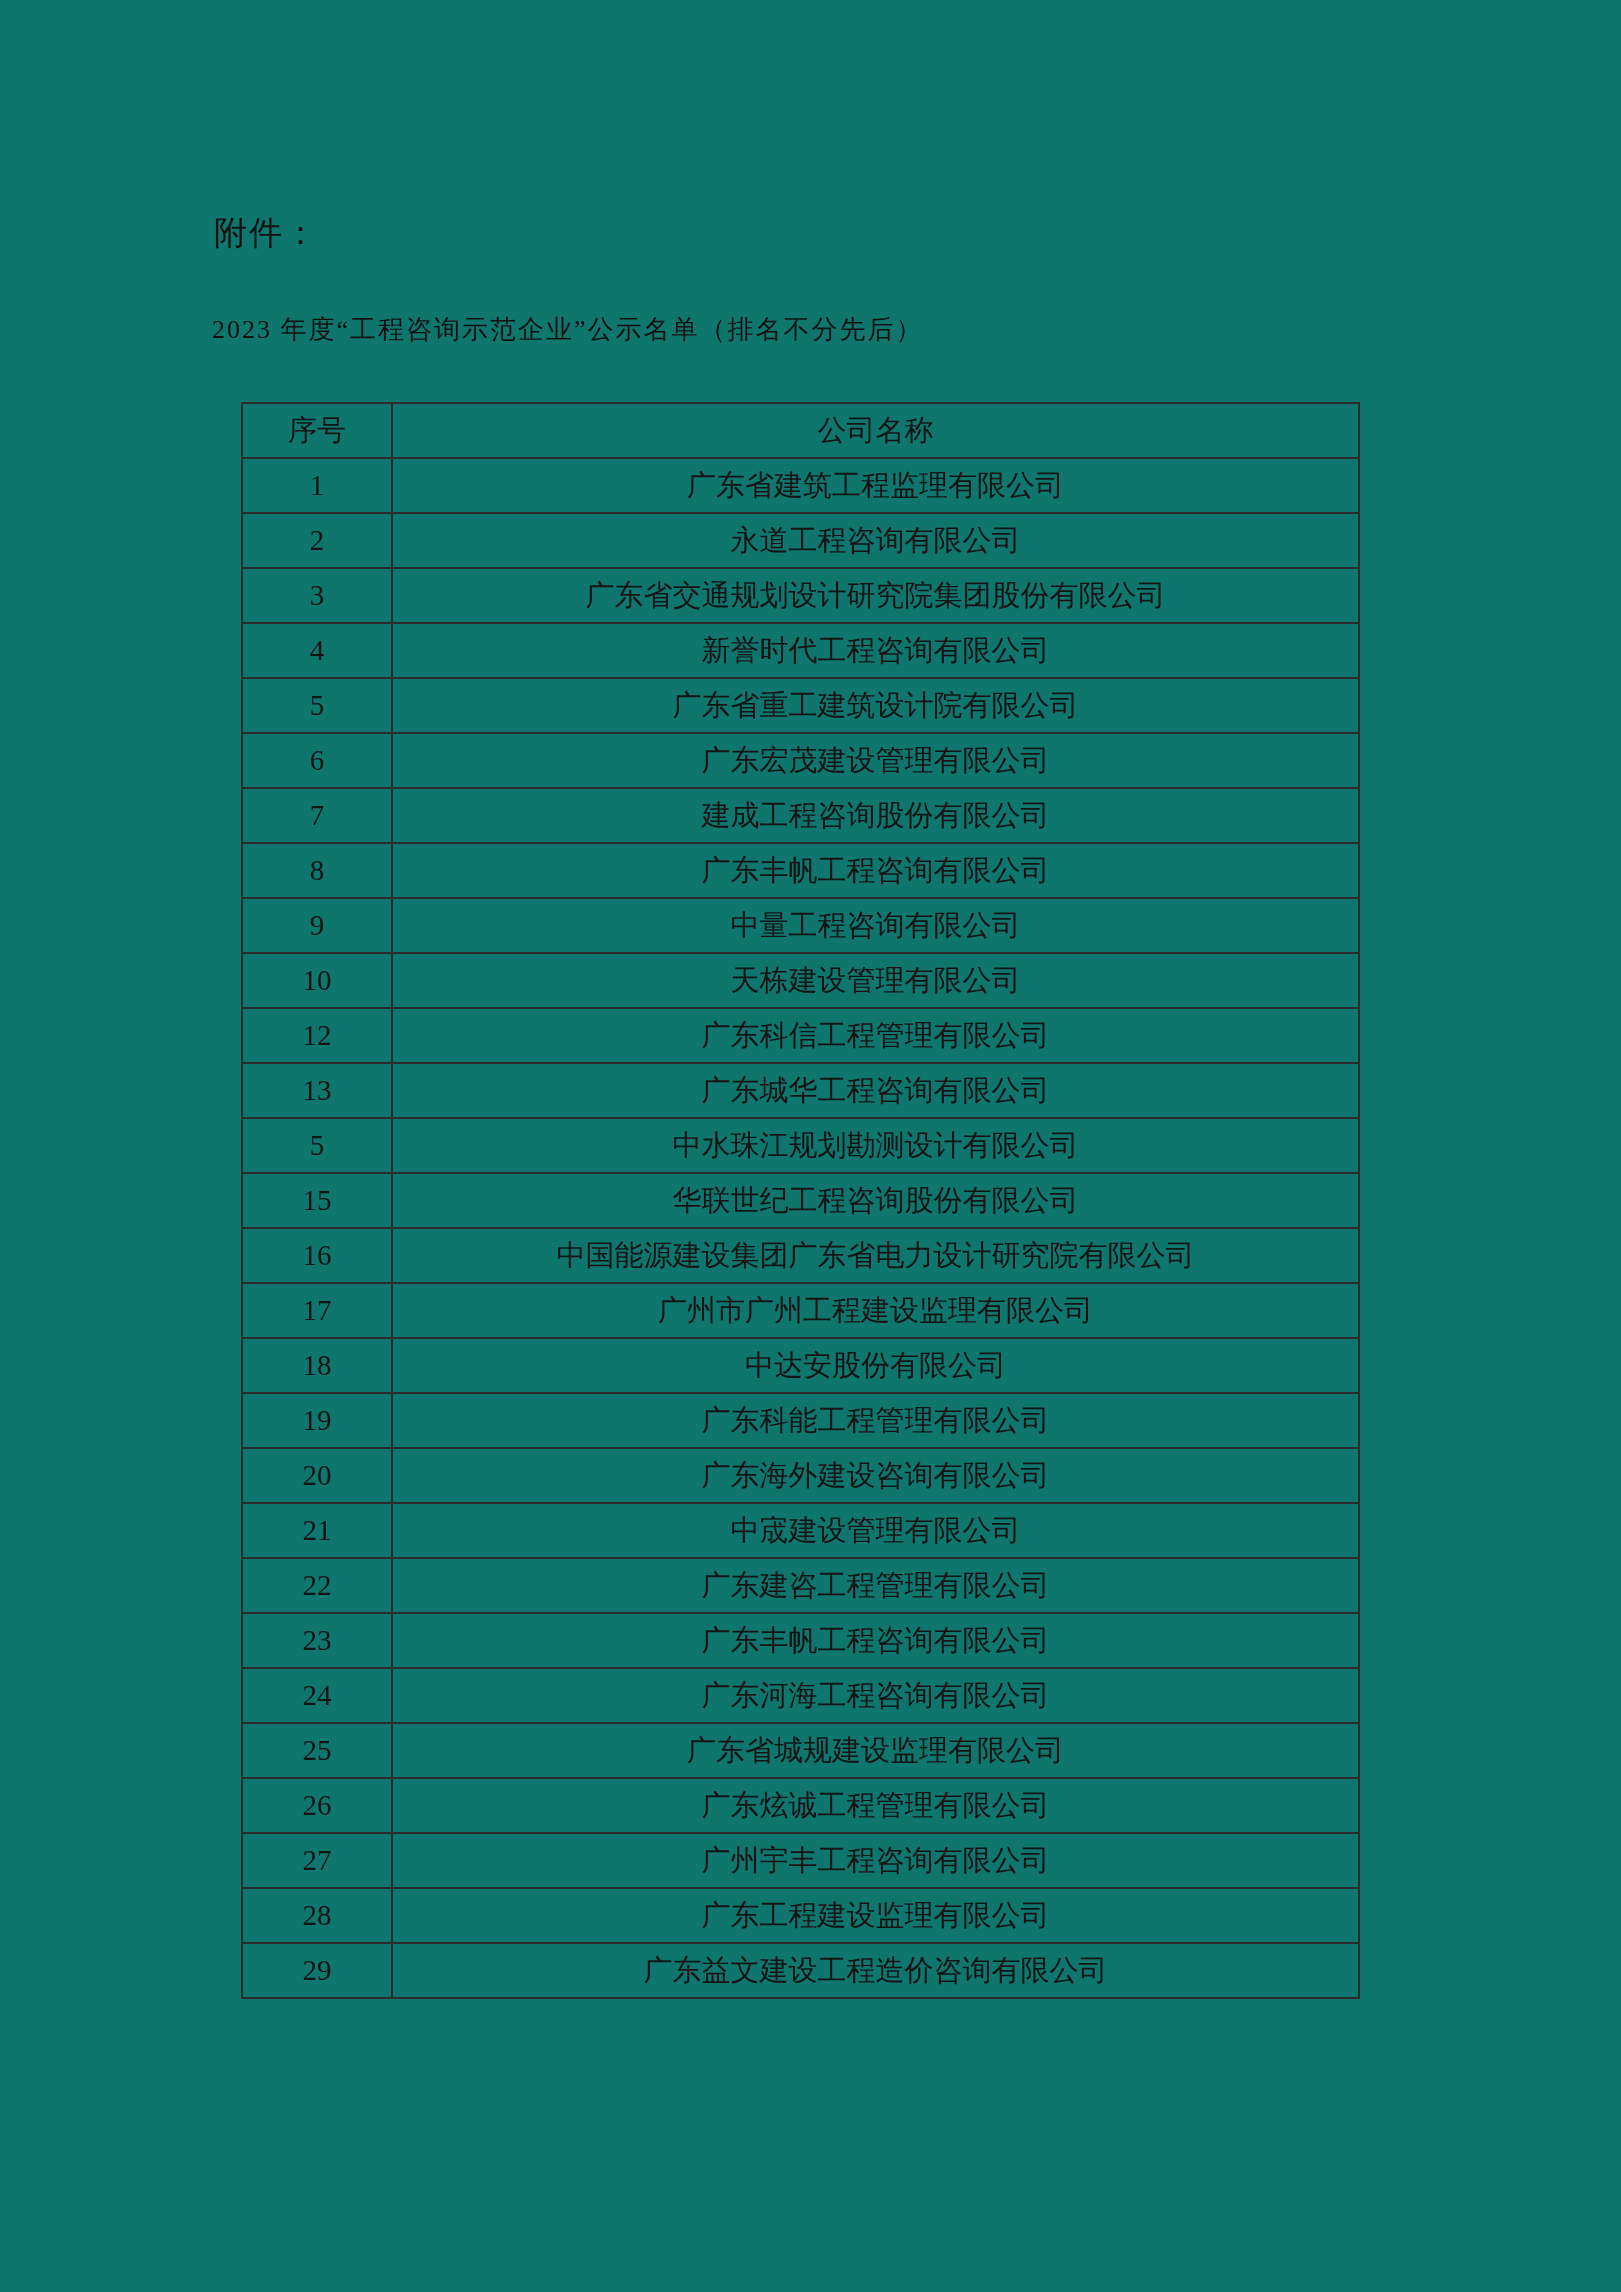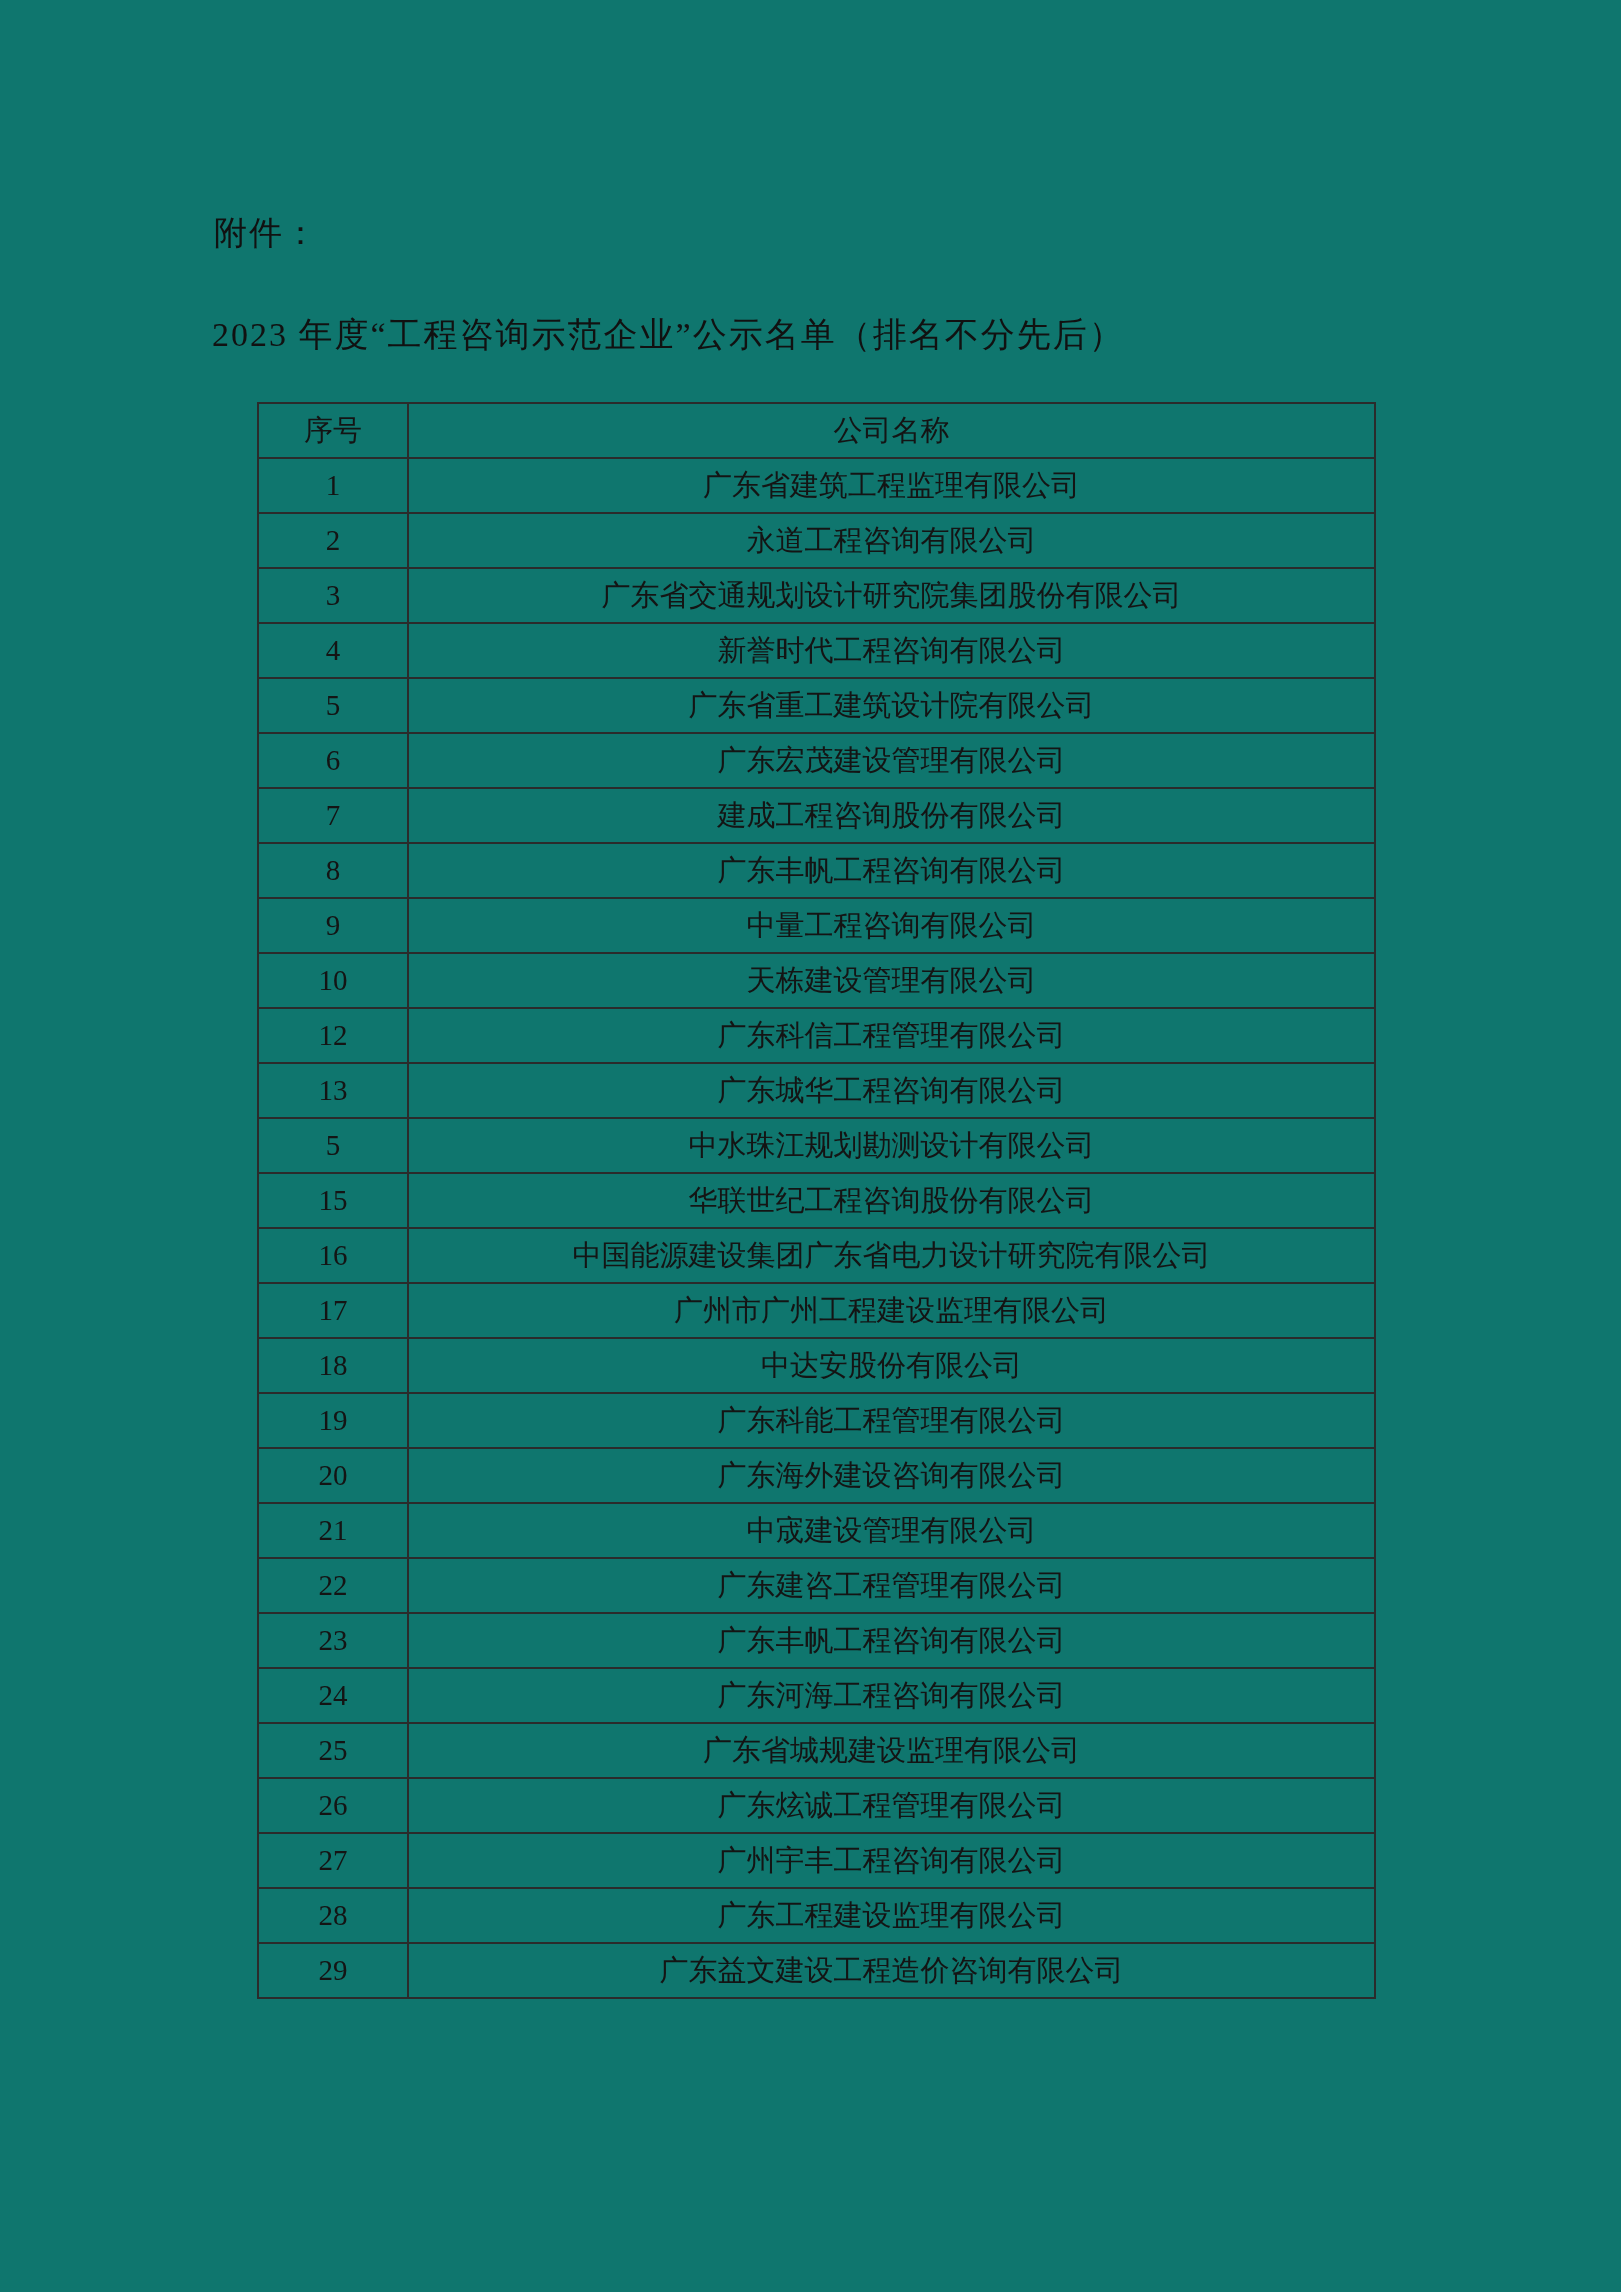--- a/index.html
+++ b/index.html
@@ -21,29 +21,29 @@
     left: 214px;
     top: 211px;
     font-size: 33px;
     letter-spacing: 2px;
     white-space: nowrap;
   }
   .doc-title {
     position: absolute;
     left: 212px;
     top: 312px;
-    font-size: 34px;
+    font-size: 26px;
     letter-spacing: 2px;
     white-space: nowrap;
     font-weight: normal;
     margin: 0;
   }
   .table-wrap {
     position: absolute;
-    left: 257px;
+    left: 241px;
     top: 402px;
   }
   table.companies {
     border-collapse: collapse;
     table-layout: fixed;
     width: 1117px;
   }
   table.companies col.col-no { width: 150px; }
   table.companies col.col-name { width: 967px; }
   table.companies tr { height: 55px; }

